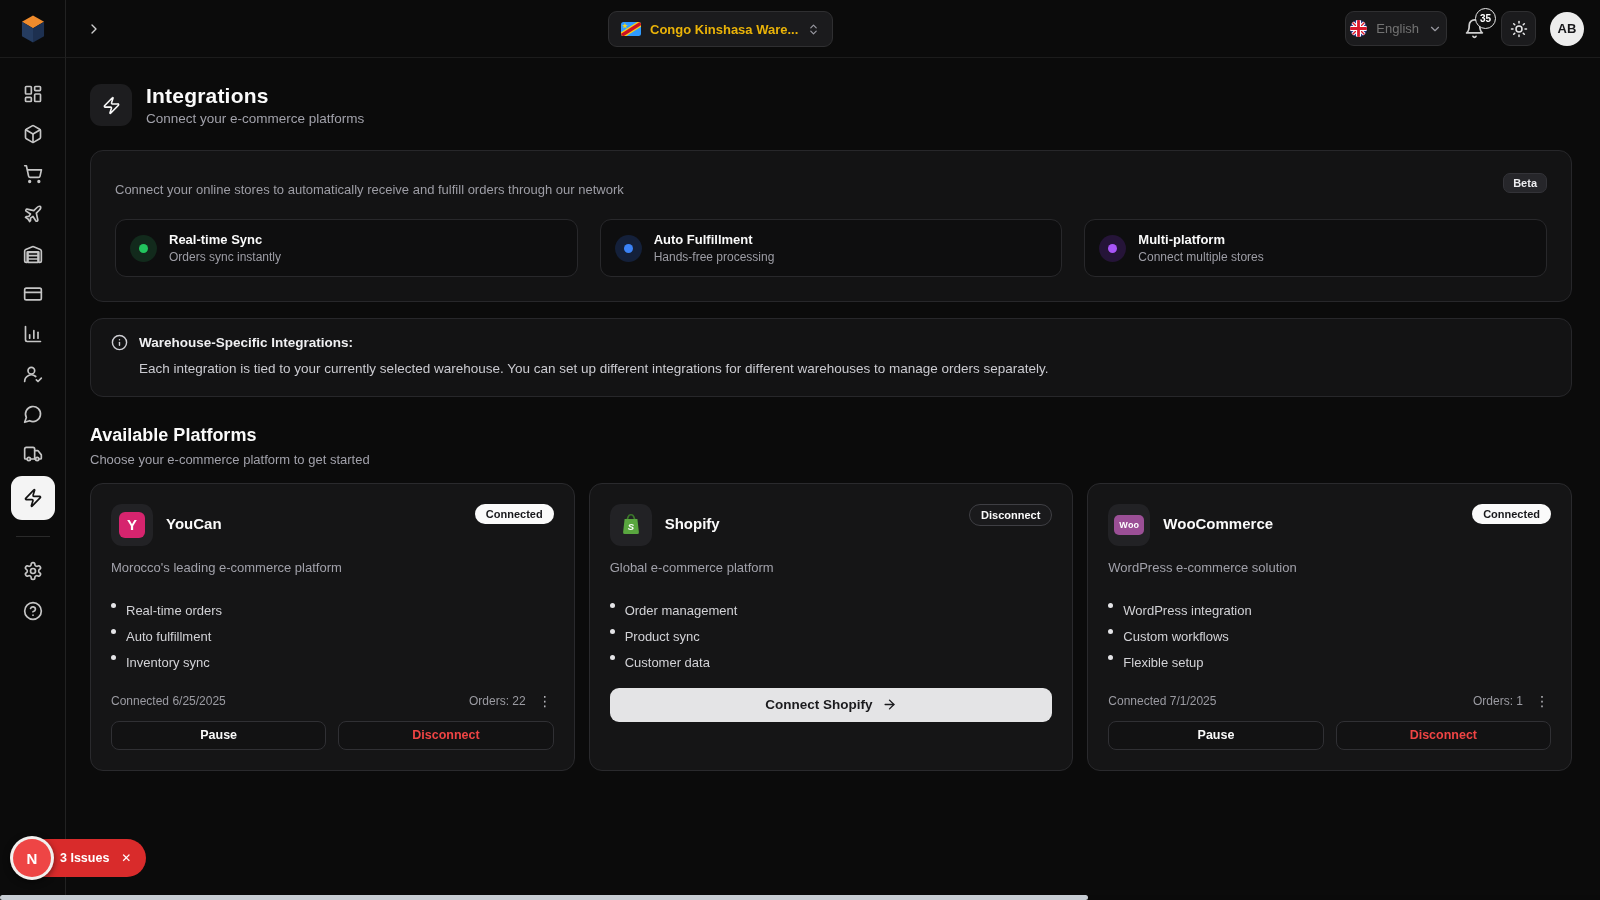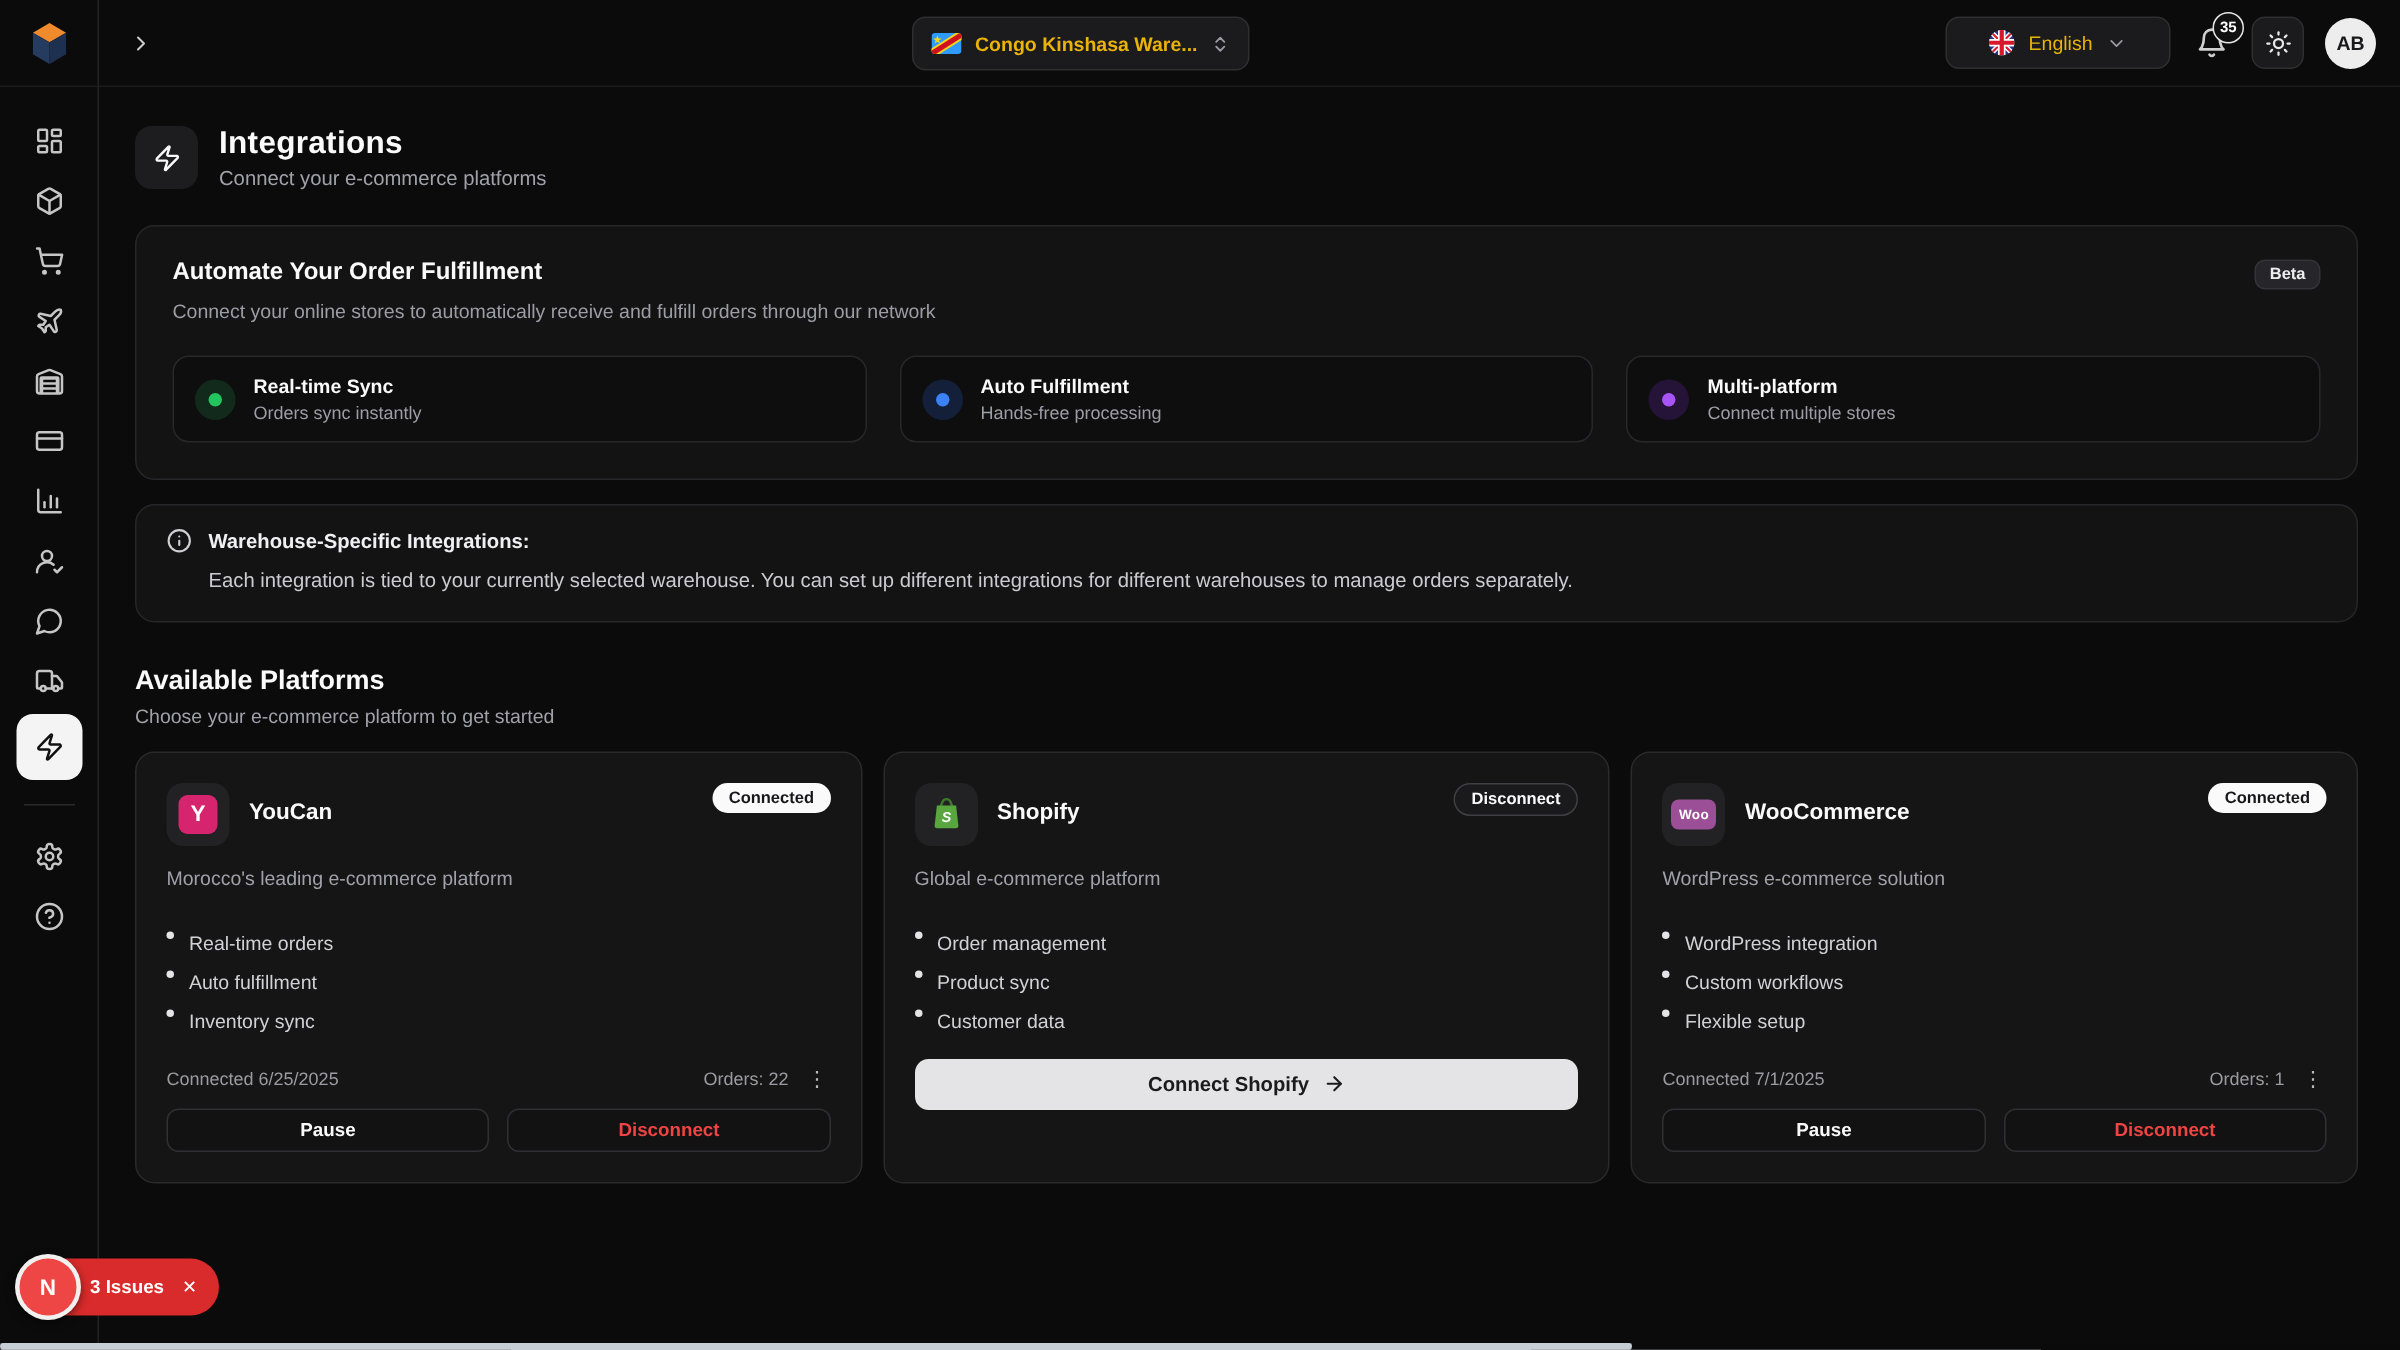--- a/index.html
+++ b/index.html
@@ -15,21 +15,21 @@
   .logo-cell { border-right:1px solid #222; border-bottom:1px solid #1c1c1c; display:flex; align-items:center; justify-content:center; background:#0b0b0b; }
   .topbar { border-bottom:1px solid #1c1c1c; display:flex; align-items:center; padding:0 16px 0 20px; position:relative; background:#0b0b0b; }
   .icon-btn { background:none; border:none; color:#cfcfcf; cursor:pointer; display:flex; align-items:center; justify-content:center; }
   .wh-select {
     position:absolute; left:542px; top:11px; height:36px;
     display:flex; align-items:center; gap:9px; padding:0 12px;
     background:#1b1b1d; border:1px solid #2f2f31; border-radius:9px; color:#eab308;
     font-size:13px; font-weight:700; cursor:pointer;
   }
   .tb-right { margin-left:auto; display:flex; align-items:center; gap:14px; }
-  .lang-select { height:35px; display:flex; align-items:center; gap:9px; padding:0 28px; background:#1b1b1d; border:1px solid #2f2f31; border-radius:9px; color:#eab308; font-size:13px; cursor:pointer; }
+  .lang-select { height:35px; display:flex; align-items:center; gap:9px; padding:0 4px; background:#1b1b1d; border:1px solid #2f2f31; border-radius:9px; color:#737373; font-size:13px; cursor:pointer; }
   .bell-wrap { position:relative; width:26px; height:26px; display:flex; align-items:center; justify-content:center; }
   .bell-badge {
     position:absolute; top:-8px; right:-9px; min-width:21px; height:21px; border-radius:11px;
     background:#101010; border:1.5px solid #e7e7e7; color:#fff; font-size:10px; font-weight:700;
     display:flex; align-items:center; justify-content:center; padding:0 3px;
   }
   .theme-btn { width:35px; height:35px; border-radius:9px; background:#1b1b1d; border:1px solid #2f2f31; color:#e9e9ea; display:flex; align-items:center; justify-content:center; cursor:pointer; }
   .avatar { width:34px; height:34px; border-radius:50%; background:#ededed; color:#18181b; font-size:13px; font-weight:700; display:flex; align-items:center; justify-content:center; cursor:pointer; }
 
   
@@ -324,21 +324,20 @@
             <path d="M4 14a1 1 0 0 1-.78-1.63l9.9-10.2a.5.5 0 0 1 .86.46l-1.92 6.02A1 1 0 0 0 13 10h7a1 1 0 0 1 .78 1.63l-9.9 10.2a.5.5 0 0 1-.86-.46l1.92-6.02A1 1 0 0 0 11 14z"></path>
           </svg>
       </div>
       <div>
         <h1 class="page-title">Integrations</h1>
         <div class="page-sub">Connect your e-commerce platforms</div>
       </div>
     </div>
 
     <section class="card auto-card">
-      <h2 class="auto-title">Automate Your Order Fulfillment</h2>
       <span class="beta-badge">Beta</span>
       <div class="auto-sub">Connect your online stores to automatically receive and fulfill orders through our network</div>
       <div class="feat-row">
         <div class="feat-pill">
           <span class="feat-circle" style="background: rgb(18, 42, 28);">
               <span class="feat-dot" style="background: rgb(34, 197, 94);"></span>
             </span>
           <span>
               <div class="feat-title">Real-time Sync</div>
               <div class="feat-sub">Orders sync instantly</div>

